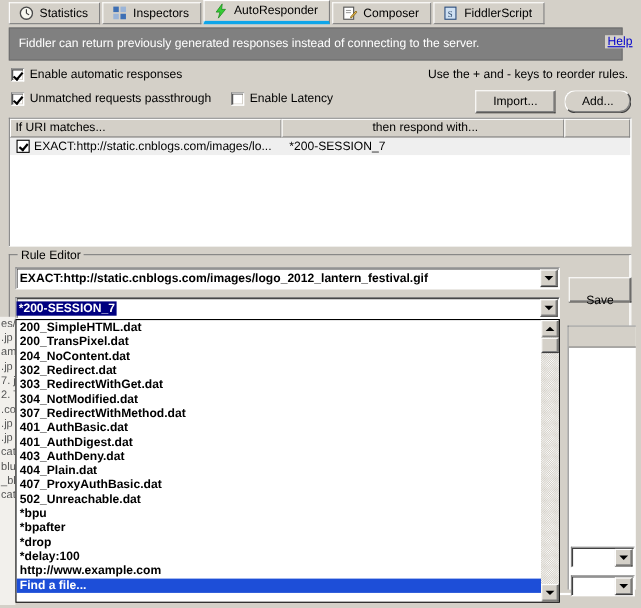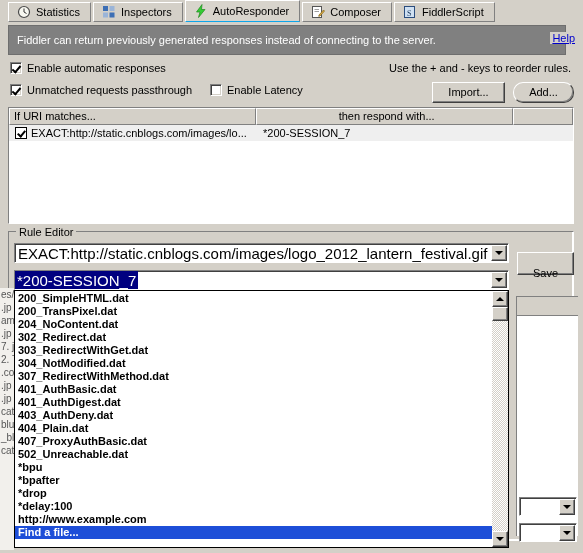--- a/index.html
+++ b/index.html
@@ -40,21 +40,21 @@
     border-bottom: 1px solid #808080;
     box-sizing: border-box;
     font-size: 11px;
     white-space: nowrap;
     margin-right: 2px;
     position: relative;
   }
   .tab.selected {
     height: 22px;
     background: #d8d4cc;
-    border-bottom: 1px solid #0ea5e9;
+    border-bottom: 3px solid #0ea5e9;
     z-index: 3;
     font-weight: normal;
   }
   .tab .tlabel { line-height: 12px; }
   .tabicon { width: 14px; height: 14px; flex: 0 0 14px; }
 
   
   .infobar {
     position: absolute;
     left: 8px; top: 25px;
@@ -231,24 +231,25 @@
     border-left: 1px solid #808080;
     border-right: 1px solid #ffffff;
     border-bottom: 1px solid #ffffff;
     box-shadow: inset 1px 1px 0 #404040;
     box-sizing: border-box;
     display: flex;
     align-items: center;
   }
   .combo .ctext {
     flex: 1 1 auto;
-    font-size: 15px;
+    font-size: 11px;
     padding-left: 3px;
     overflow: hidden;
     white-space: nowrap;
+    font-weight: bold;
   }
   .combo .ctext.sel {
     background: #000080;
     color: #ffffff;
     display: inline-block;
     flex: 0 0 auto;
     padding: 1px 2px 0 2px;
   }
   .cbtn {
     width: 16px; height: 16px;

